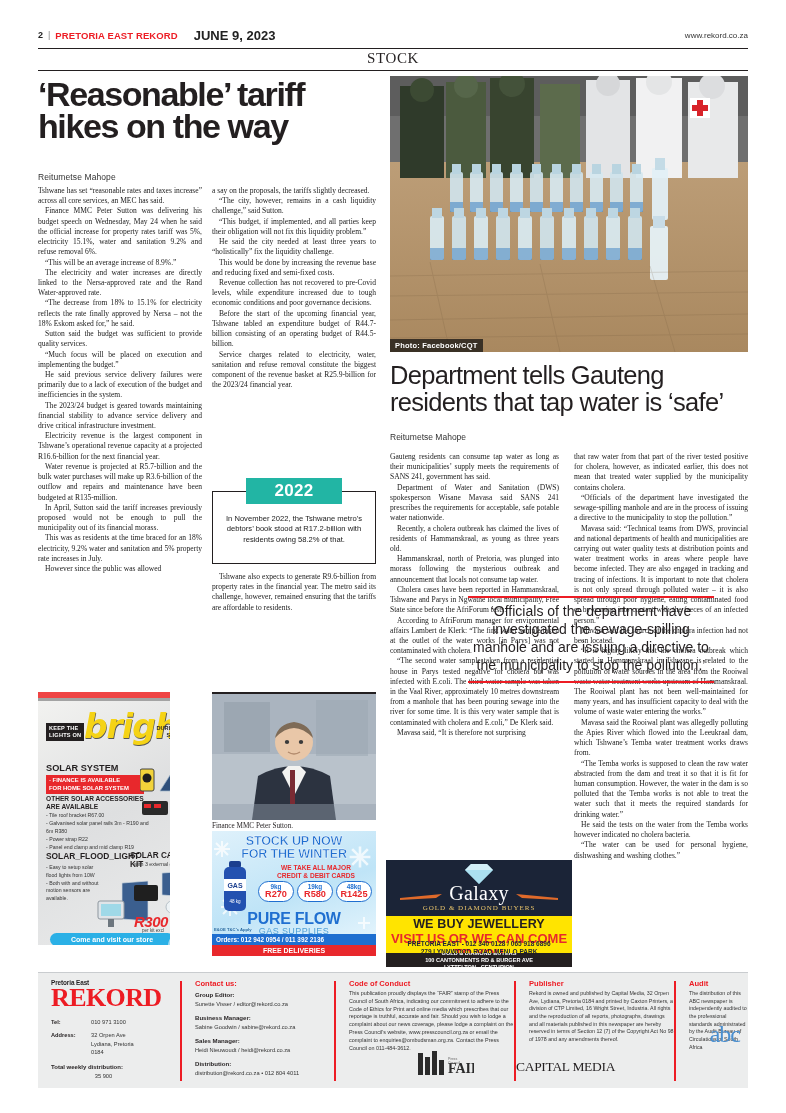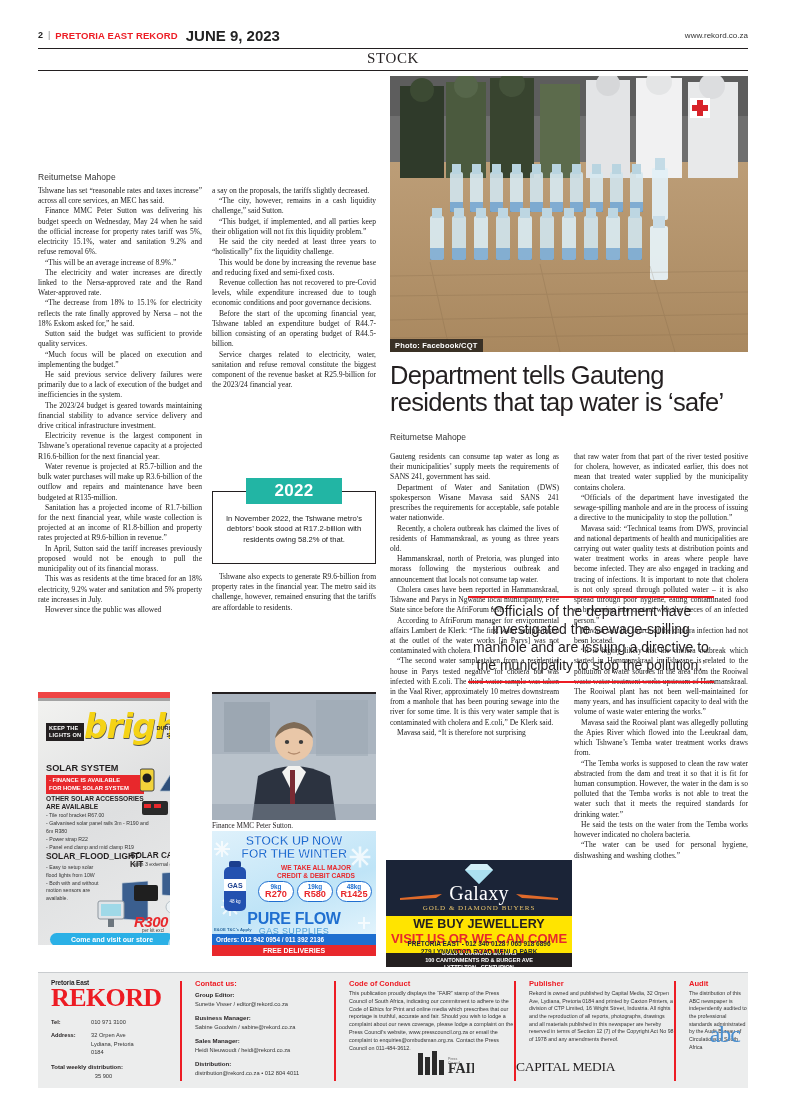--- a/index.html
+++ b/index.html
@@ -12,21 +12,21 @@
   .page { position: relative; width: 786px; height: 1113px; background:#fff; }
 
   
   .topbar {
     position: absolute; left: 38px; top: 28px; width: 710px; height: 14px;
     display: flex; align-items: center;
   }
   .pagenum { font-size: 9px; font-weight: bold; color: #222; }
   .pipe { font-size: 9px; color: #888; margin: 0 5px; }
   .masthead-name { font-size: 9.5px; font-weight: bold; color: #ed1c24; letter-spacing: .1px; }
-  .issue-date { font-size: 15px; font-weight: bold; color: #222; margin-left: 8px; }
+  .issue-date { font-size: 13px; font-weight: bold; color: #222; margin-left: 16px; }
   .siteurl { margin-left: auto; font-size: 8px; color: #333; }
 
   .rule-top { position:absolute; left:38px; top:48px; width:710px; height:1px; background:#231f20; }
   .section-label {
     position: absolute; left: 38px; top: 50px; width: 710px;
     text-align: center; font-family: "Liberation Serif", serif;
     font-size: 15px; color: #231f20; letter-spacing: .6px;
   }
   .rule-top2 { position:absolute; left:38px; top:70px; width:710px; height:1px; background:#231f20; }
 
@@ -220,35 +220,38 @@
     <span class="pagenum">2</span>
     <span class="pipe">|</span>
     <span class="masthead-name">PRETORIA EAST REKORD</span>
     <span class="issue-date">JUNE 9, 2023</span>
     <span class="siteurl">www.rekord.co.za</span>
   </div>
   <div class="rule-top"></div>
   <div class="section-label">STOCK</div>
   <div class="rule-top2"></div>
 
+  <div class="a1-head">
+    <div>‘Reasonable’ tariff</div>
+    <div>hikes on the way</div>
+  </div>
   <div class="a1-byline">Reitumetse Mahope</div>
 
   <div class="coltext a1-c1" id="a1c1">
       <p class="noindent">Tshwane has set “reasonable rates and taxes increase” across all core services, an MEC has said.</p>
       <p>Finance MMC Peter Sutton was delivering his budget speech on Wednesday, May 24 when he said the official increase for property rates tariff was 5%, electricity 15.1%, water and sanitation 9.2% and refuse removal 6%.</p>
       <p>“This will be an average increase of 8.9%.”</p>
       <p>The electricity and water increases are directly linked to the Nersa-approved rate and the Rand Water-approved rate.</p>
       <p>“The decrease from 18% to 15.1% for electricity reflects the rate finally approved by Nersa – not the 18% Eskom asked for,” he said.</p>
       <p>Sutton said the budget was sufficient to provide quality services.</p>
       <p>“Much focus will be placed on execution and implementing the budget.”</p>
       <p>He said previous service delivery failures were primarily due to a lack of execution of the budget and inefficiencies in the system.</p>
       <p>The 2023/24 budget is geared towards maintaining financial stability to advance service delivery and drive critical infrastructure investment.</p>
       <p>Electricity revenue is the largest component in Tshwane’s operational revenue capacity at a projected R16.6-billion for the next financial year.</p>
       <p>Water revenue is projected at R5.7-billion and the bulk water purchases will make up R3.6-billion of the outflow and repairs and maintenance have been budgeted at R135-million.</p>
-      <p>Sanitation has a projected income of R1.7-billion for the next financial year, while waste collection is projected at an income of R1.8-billion and property rates projected at R9.6-billion in revenue.”</p>
       <p>In April, Sutton said the tariff increases previously proposed would not be enough to pull the municipality out of its financial morass.</p>
       <p>This was as residents at the time braced for an 18% electricity, 9.2% water and sanitation and 5% property rate increases in July.</p>
       <p>However since the public was allowed</p>
     </div>
   <div class="coltext a1-c2" id="a1c2a">
       <p class="noindent">a say on the proposals, the tariffs slightly decreased.</p>
       <p>“The city, however, remains in a cash liquidity challenge,” said Sutton.</p>
       <p>“This budget, if implemented, and all parties keep their obligation will not fix this liquidity problem.”</p>
       <p>He said the city needed at least three years to “holistically” fix the liquidity challenge.</p>
       <p>This would be done by increasing the revenue base and reducing fixed and semi-fixed costs.</p>

